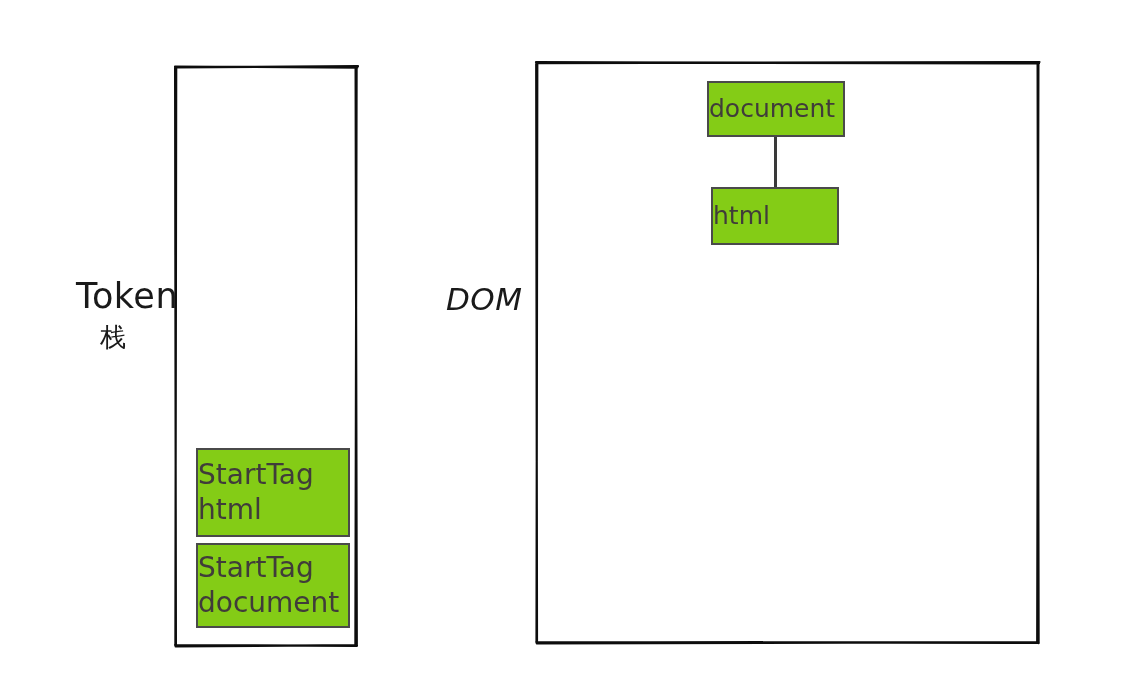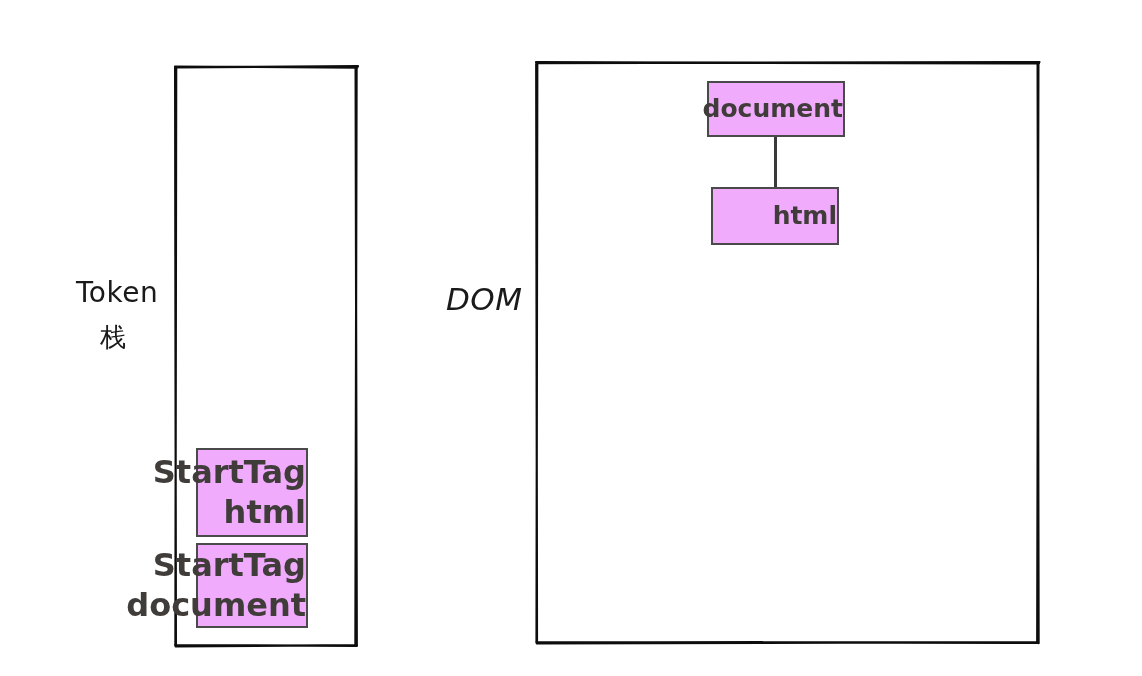--- a/index.html
+++ b/index.html
@@ -40,70 +40,69 @@
   .side-label {
     position: absolute;
     color: #1a1a1a;
     font-weight: 400;
     letter-spacing: 0.5px;
     white-space: nowrap;
   }
   .label-token {
     left: 76px;
     top: 276px;
-    font-size: 28px;
+    font-size: 35px;
   }
   .label-token-cjk {
     left: 100px;
     top: 320px;
     font-size: 26px;
   }
   .label-dom {
     left: 446px;
     top: 281px;
     font-size: 31px;
     font-style: italic;
   }
 
   
   .node {
     position: absolute;
-    background: #f0abfc;
+    background: #84cc16;
     border: 2px solid #4a4a4a;
     box-sizing: border-box;
     display: flex;
     flex-direction: column;
-    align-items: flex-end;
+    align-items: flex-start;
     justify-content: center;
     color: #403c3a;
     line-height: 1.22;
     text-align: center;
     white-space: nowrap;
-    font-weight: bold;
   }
 
   .node-document {
     left: 707px;
     top: 81px;
     width: 138px;
     height: 56px;
     font-size: 25px;
   }
   .node-html {
     left: 711px;
     top: 187px;
     width: 128px;
     height: 58px;
     font-size: 25px;
   }
 
   .node-stack {
     left: 196px;
-    width: 112px;
-    font-size: 32px;
+    width: 154px;
+    font-size: 28px;
   }
   .node-stack-1 {
     top: 448px;
     height: 89px;
   }
   .node-stack-2 {
     top: 543px;
     height: 85px;
   }
   .node-line { display: block; }

